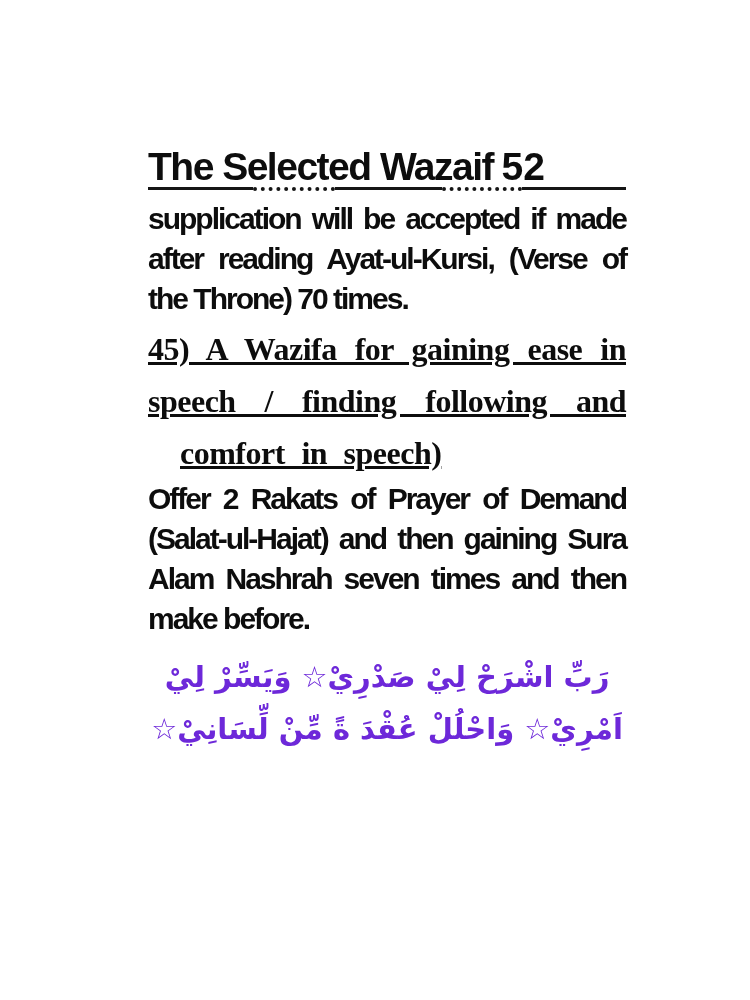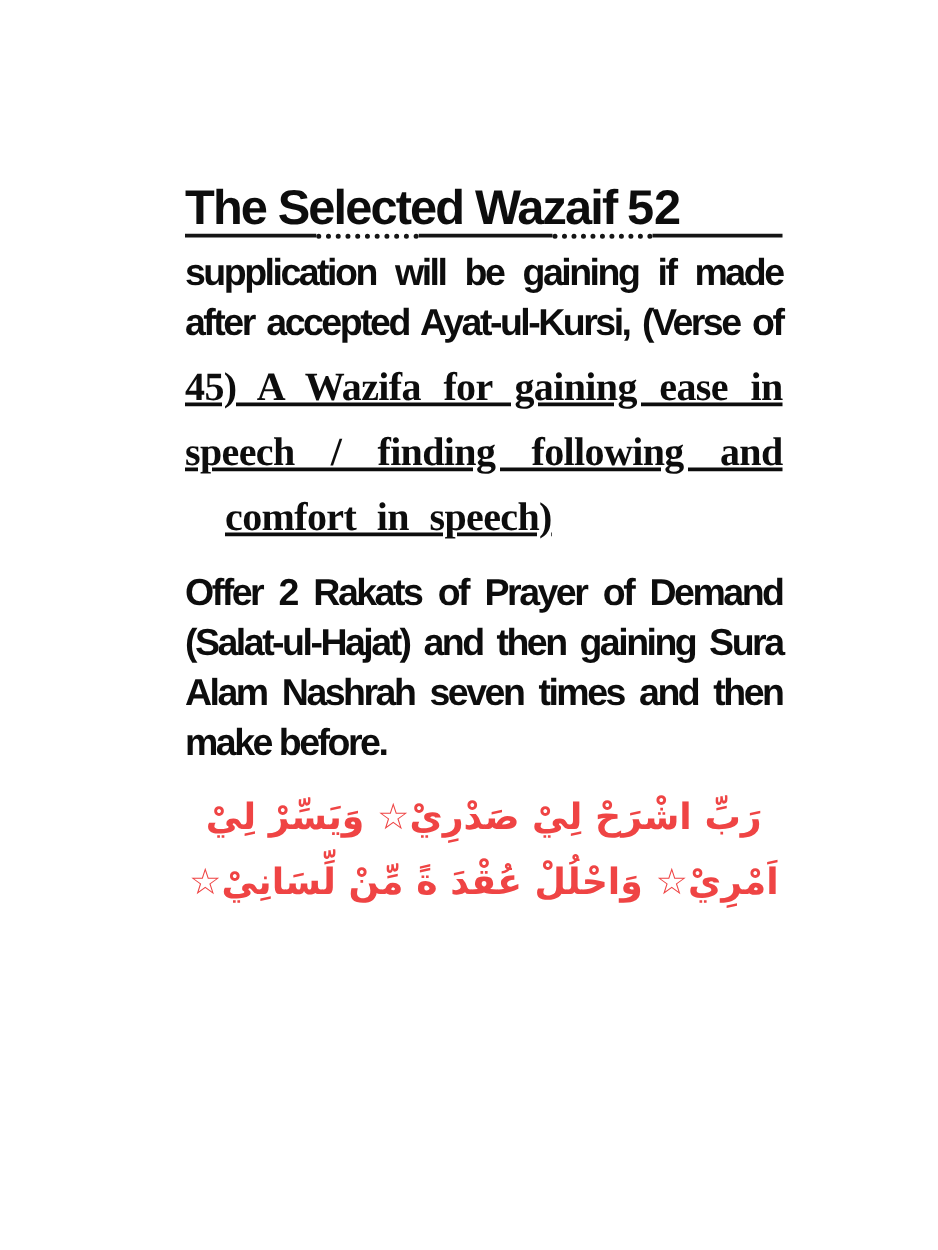--- a/index.html
+++ b/index.html
@@ -66,21 +66,21 @@
 
   .para.sans {
     font-family: "Liberation Sans", sans-serif;
     font-weight: bold;
     font-size: 30px;
     letter-spacing: -2px;
   }
   .para.sans .line { height: 40px; line-height: 40px; }
 
   .para.p1 { margin-top: 8px; }
-  .para.p3 { margin-top: 16px; }
+  .para.p3 { margin-top: 0px; }
   .para.p4 { margin-top: 8px; }
   .para.p4 .line { height: 30px; line-height: 30px; }
 
   .para.serif {
     margin-top: 4px;
     font-family: "Liberation Serif", serif;
     font-weight: bold;
     font-size: 32px;
     letter-spacing: -0.5px;
     text-decoration: underline;
@@ -89,21 +89,21 @@
   .para.serif .line.noj { word-spacing: 9px; margin-left: 32px; }
 
   
   .arabic {
     margin-top: 12px;
     direction: rtl;
     text-align: center;
     font-family: "DejaVu Sans", sans-serif;
     font-weight: bold;
     font-size: 29px;
-    color: #ef4444;
+    color: #6d28d9;
   }
   .arabic .aline { height: 52px; line-height: 52px; white-space: nowrap; }
 </style>
 </head>
 <body>
 
 <div class="page">
   <div class="content">
 
     <div class="header-row">
@@ -114,22 +114,23 @@
 
     <div class="rule">
       <span class="seg s1"></span>
       <span class="seg dot s2"></span>
       <span class="seg s3"></span>
       <span class="seg dot s4"></span>
       <span class="seg s5"></span>
     </div>
 
     <div class="para sans p1">
-      <div class="line jus">supplication will be gaining if made</div>
-      <div class="line jus">after accepted Ayat-ul-Kursi, (Verse of</div>
+      <div class="line jus">supplication will be accepted if made</div>
+      <div class="line jus">after reading Ayat-ul-Kursi, (Verse of</div>
+      <div class="line noj">the Throne) 70 times.</div>
     </div>
 
     <div class="para serif">
       <div class="line jus">45) A Wazifa for gaining ease in</div>
       <div class="line jus">speech / finding following and</div>
       <div class="line noj">comfort in speech)</div>
     </div>
 
     <div class="para sans p3">
       <div class="line jus">Offer 2 Rakats of Prayer of Demand</div>

